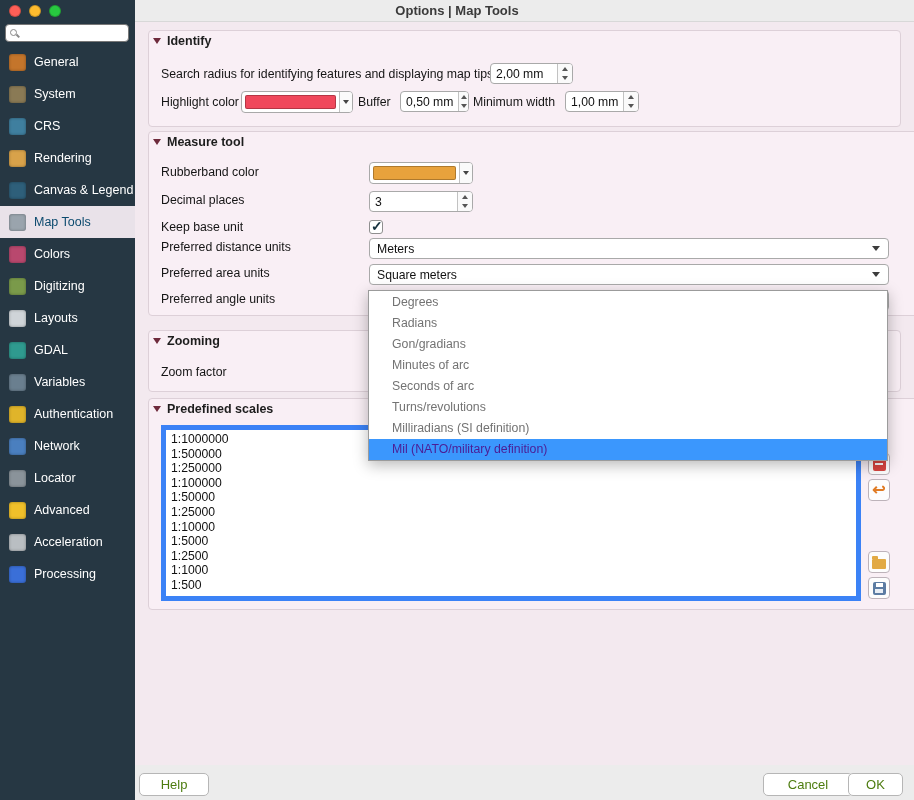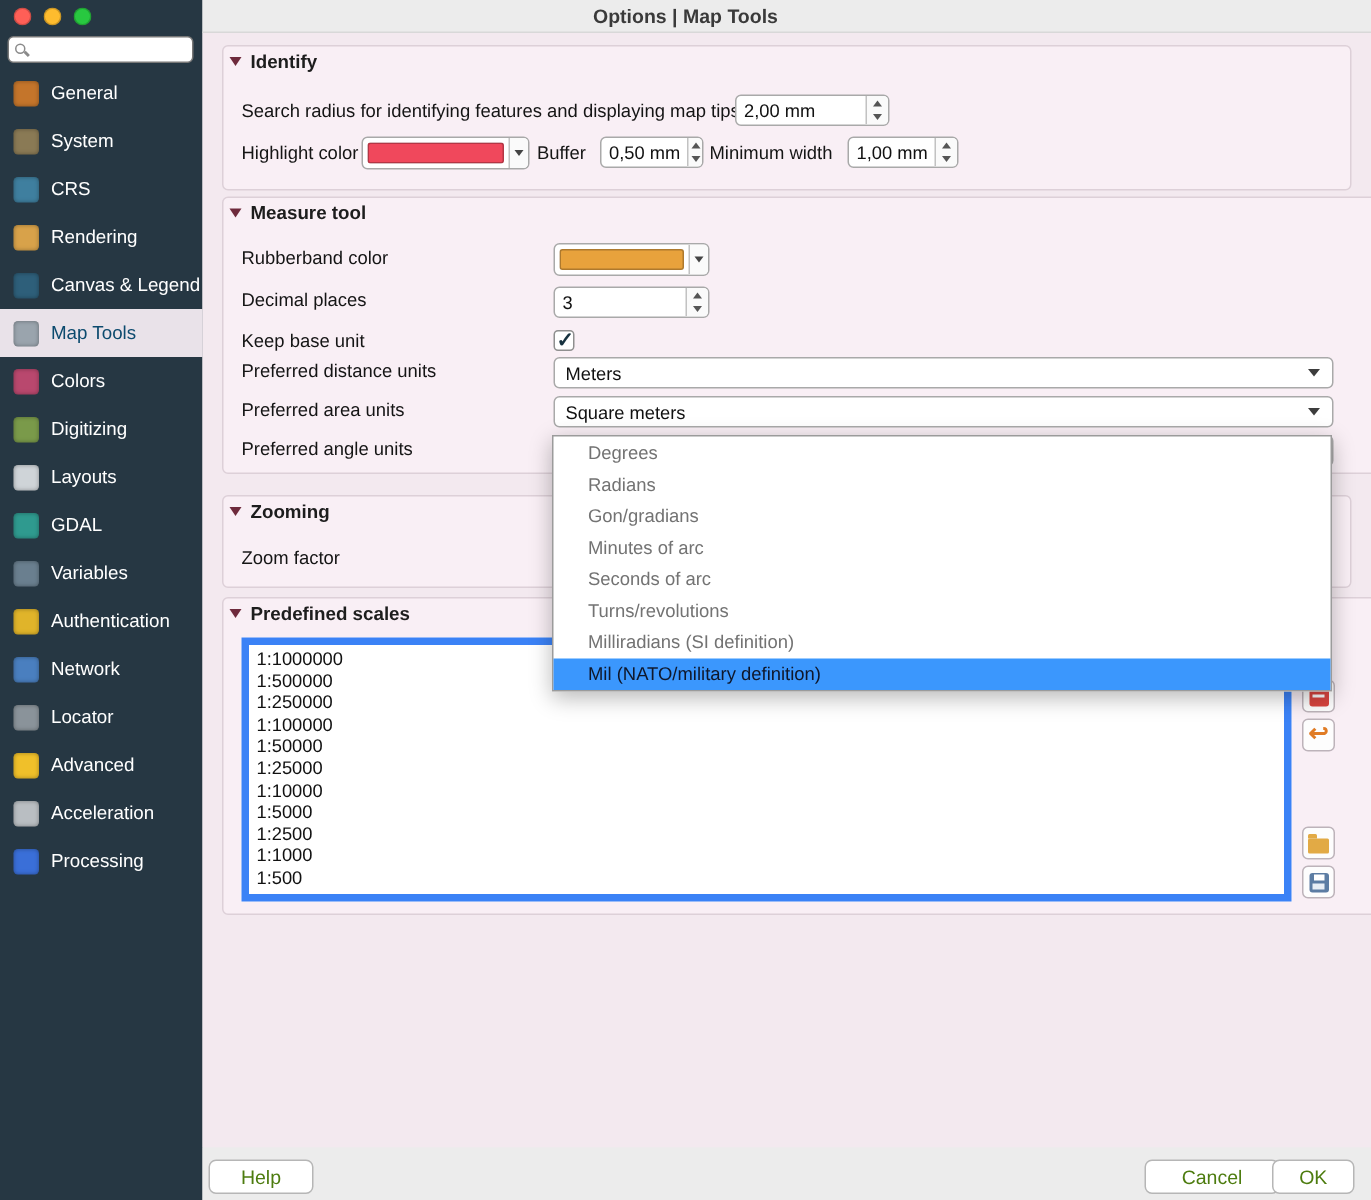--- a/index.html
+++ b/index.html
@@ -87,21 +87,21 @@
     border:1px solid #8f8f8f; border-radius:3px; }
   .checkbox.checked::after { content:"\2713"; position:absolute; left:1px; top:-3px;
     font-size:14px; font-weight:700; color:#17323f; }
 
   
   .popup { position:absolute; left:368px; top:290px; width:520px; height:171px;
     background:#fff; border:1px solid #9b9b9b; z-index:20; display:flex;
     flex-direction:column; box-shadow:0 4px 14px rgba(0,0,0,.28); }
   .option { flex:1; display:flex; align-items:center; padding-left:23px;
     font-size:12.3px; color:#737373; white-space:nowrap; }
-  .option.selected { background:var(--c-selection,#3b97fd); color:#0f172a; }
+  .option.selected { background:var(--c-selection,#3b97fd); color:#4c1d95; }
 
   
   .scale-list { position:absolute; background:#fff; border:5px solid #3b82f6;
     padding-top:2px; overflow:hidden; }
   .scale-item { font-size:12.2px; line-height:14.6px; padding-left:5px; color:#111; }
 
   .tool-btn { position:absolute; width:22px; height:22px; background:#fdfdfd;
     border:1px solid #bdb3ba; border-radius:4px; display:flex; align-items:center;
     justify-content:center; padding:0; cursor:default; }
   .ic-minus { width:13px; height:13px; background:#d9453f; border-radius:2px; position:relative; }
@@ -230,21 +230,21 @@
 
   <div class="content"></div>
   <div class="footerbar"></div>
 
   <div class="group" style="left:148px;top:30px;width:753px;height:97px">
     <div class="group-header">
       <i class="tri"></i>
       <span>Identify</span>
     </div>
     <span class="lbl" style="left:12px;top:36px">Search radius for identifying features and displaying map tips</span>
-    <div class="spin" style="left:341px;top:32px;width:103px;height:21px">
+    <div class="spin" style="left:341px;top:32px;width:83px;height:21px">
       <span class="val">2,00 mm</span>
       <span class="steps">
         <span class="up"></span>
         <span class="down"></span>
       </span>
     </div>
     <span class="lbl" style="left:12px;top:64px">Highlight color</span>
     <div class="colorbtn" style="left:92px;top:60px;width:112px;height:22px">
       <span class="swatch hatch" style="background: rgb(240, 72, 92);"></span>
       <span class="dd">

